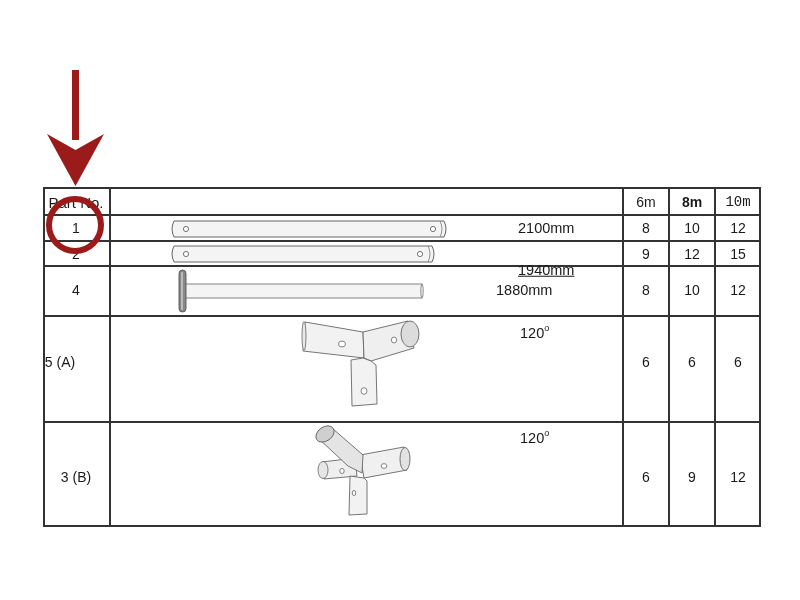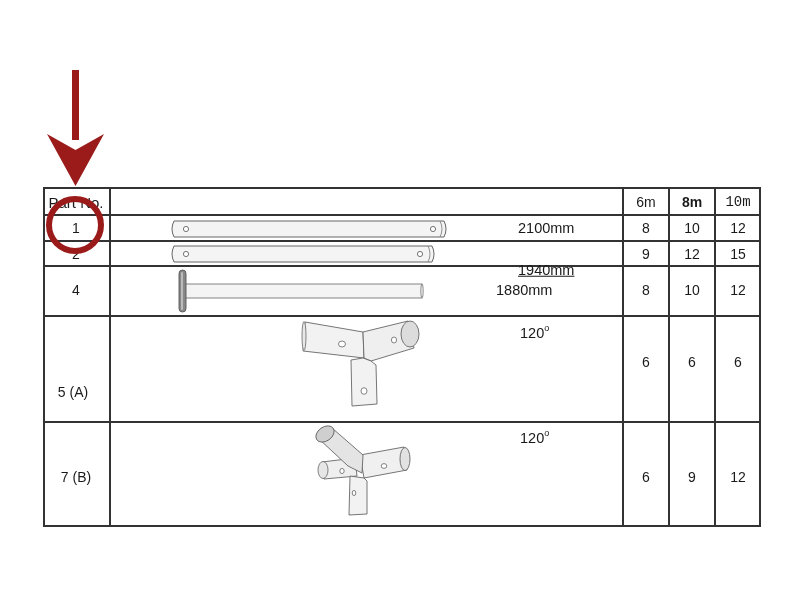--- a/index.html
+++ b/index.html
@@ -83,42 +83,42 @@
     <rect x="4" y="2" width="7" height="42" rx="3.5" fill="#888" stroke="#555" stroke-width="0.9"></rect>
     <rect x="6" y="4" width="2" height="38" rx="1" fill="#bbb"></rect>
   </svg>
   <span class="len-text" style="left:473px; top:290px;">1880mm</span>
   <span class="cell-text" style="left:646px; top:290px;">8</span>
   <span class="cell-text" style="left:692px; top:290px;">10</span>
   <span class="cell-text" style="left:738px; top:290px;">12</span>
 </div>
 
 <div>
-  <span class="cell-text" style="left:73px; top:362px;margin-top:30px;">5 (A)</span>
+  <span class="cell-text" style="left:60px; top:362px;">5 (A)</span>
   <svg style="left:300px; top:318px;" width="120" height="95">
 
     <path d="M5,4 L63,14 L64,40 L3,33 Z" fill="#f2f2f2" stroke="#666" stroke-width="0.9"></path>
     <ellipse cx="4" cy="18" rx="2" ry="14.5" fill="#e8e8e8" stroke="#666" stroke-width="0.8"></ellipse>
     <ellipse cx="42" cy="26" rx="3.5" ry="3" fill="#fff" stroke="#666" stroke-width="0.8"></ellipse>
 
     <path d="M63,14 L108,3 L114,30 L71,43 L64,40 Z" fill="#efefef" stroke="#666" stroke-width="0.9"></path>
     <ellipse cx="110" cy="16" rx="9" ry="13" fill="#dcdcdc" stroke="#666" stroke-width="0.9"></ellipse>
     <ellipse cx="94" cy="22" rx="2.6" ry="3" fill="#fff" stroke="#666" stroke-width="0.8"></ellipse>
 
     <path d="M63,40 L71,43 L76,47 L77,86 L52,88 L51,42 Z" fill="#f2f2f2" stroke="#666" stroke-width="0.9"></path>
     <ellipse cx="64" cy="73" rx="3" ry="3.3" fill="#fff" stroke="#666" stroke-width="0.8"></ellipse>
   </svg>
   <span class="len-text" style="left:497px; top:332px;"><span>120</span><sup>o</sup></span>
   <span class="cell-text" style="left:646px; top:362px;">6</span>
   <span class="cell-text" style="left:692px; top:362px;">6</span>
   <span class="cell-text" style="left:738px; top:362px;">6</span>
 </div>
 
 <div>
-  <span class="cell-text" style="left:76px; top:477px;">7 (B)</span>
+  <span class="cell-text" style="left:76px; top:477px;">3 (B)</span>
   <svg style="left:310px; top:424px;" width="110" height="95">
 
     <path d="M12,38 L45,34 L47,52 L14,55 Z" fill="#efefef" stroke="#666" stroke-width="0.9"></path>
     <ellipse cx="13" cy="46" rx="5" ry="8.5" fill="#e6e6e6" stroke="#666" stroke-width="0.8"></ellipse>
     <ellipse cx="32" cy="47" rx="2.2" ry="2.6" fill="#fff" stroke="#666" stroke-width="0.8"></ellipse>
 
     <path d="M50,31 L94,23 L97,46 L54,54 Z" fill="#f0f0f0" stroke="#666" stroke-width="0.9"></path>
     <ellipse cx="95" cy="35" rx="5" ry="11.5" fill="#e2e2e2" stroke="#666" stroke-width="0.9"></ellipse>
     <ellipse cx="74" cy="42" rx="2.8" ry="2.4" fill="#fff" stroke="#666" stroke-width="0.8"></ellipse>
 

